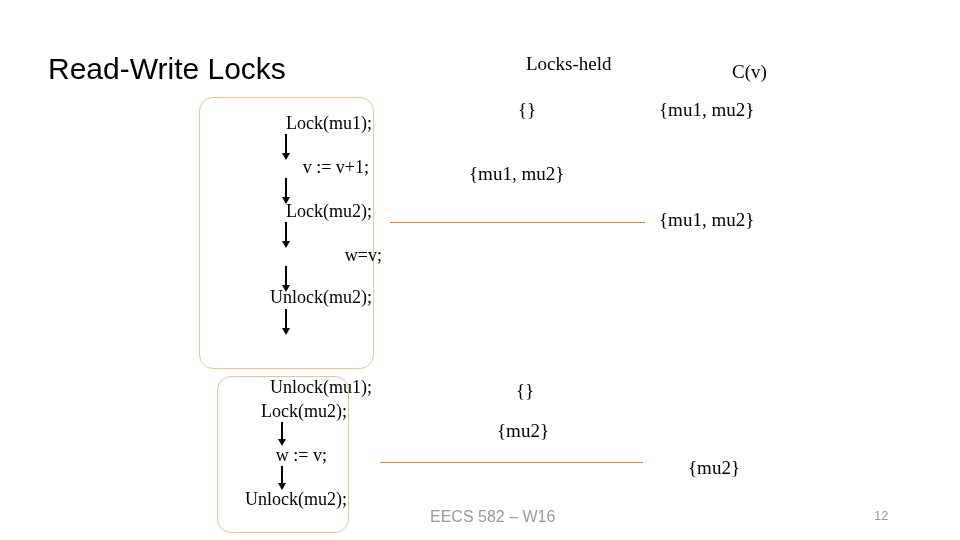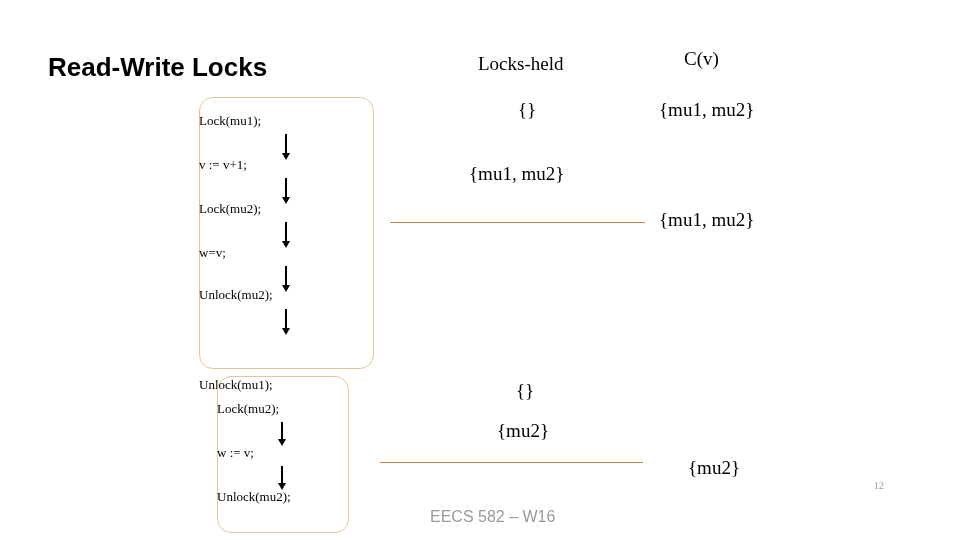--- a/index.html
+++ b/index.html
@@ -20,22 +20,22 @@
     left: 0;
     top: 0;
     width: 960px;
     height: 540px;
   }
   .title {
     position: absolute;
     left: 48px;
     top: 52px;
     font-family: "Liberation Sans", sans-serif;
-    font-size: 26px;
-    font-weight: bold;
+    font-size: 30px;
+    font-weight: normal;
     color: #000000;
     letter-spacing: 0px;
     white-space: nowrap;
   }
   
   .codebox {
     position: absolute;
     border: 1px solid #e8c49a;
     border-radius: 14px;
     background: transparent;
@@ -48,24 +48,24 @@
   }
   #box2 {
     left: 217px;
     top: 376px;
     width: 130px;
     height: 155px;
   }
   .codeline {
     position: absolute;
     font-family: "Liberation Serif", serif;
-    font-size: 13px;
+    font-size: 18px;
     color: #000000;
     white-space: nowrap;
-    text-align: left;
+    text-align: right;
   }
   
   .arrow {
     position: absolute;
     width: 2px;
     background: #000000;
   }
   .arrow:after {
     content: "";
     position: absolute;
@@ -76,20 +76,21 @@
     border-left: 4px solid transparent;
     border-right: 4px solid transparent;
     border-top: 7px solid #000000;
   }
   .colhead {
     position: absolute;
     font-family: "Liberation Serif", serif;
     font-size: 19px;
     color: #000000;
     white-space: nowrap;
+    margin-left: 48px;
   }
   .setval {
     position: absolute;
     font-family: "Liberation Serif", serif;
     font-size: 19px;
     color: #000000;
     white-space: nowrap;
   }
   .rule {
     position: absolute;
@@ -101,36 +102,36 @@
     left: 430px;
     top: 508px;
     font-family: "Liberation Sans", sans-serif;
     font-size: 16px;
     color: #9a9a9a;
     white-space: nowrap;
   }
   .page-number {
     position: absolute;
     left: 874px;
-    top: 480px;
-    font-family: Liberation Serif, serif;
-    font-size: 10px;
+    top: 508px;
+    font-family: Liberation Sans, sans-serif;
+    font-size: 13px;
     color: #9a9a9a;
     white-space: nowrap;
   }
 </style>
 </head>
 <body>
 
 <div class="slide">
 
   <div class="title">Read-Write Locks</div>
 
   <div class="colhead" style="left:478px; top:53px;">Locks-held</div>
-  <div class="colhead" style="left:684px; top:48px;text-align:right;">C(v)</div>
+  <div class="colhead" style="left:684px; top:61px;text-align:right;">C(v)</div>
 
   <div class="codebox" id="box1"></div>
 
   <div class="codeline" style="left:199px; top:113px; width:173px;">Lock(mu1);</div>
   <div class="arrow" style="left:285px; top:134px; height:20px;"></div>
 
   <div class="codeline" style="left:199px; top:157px; width:170px;">v := v+1;</div>
   <div class="arrow" style="left:285px; top:178px; height:20px;"></div>
 
   <div class="codeline" style="left:199px; top:201px; width:173px;">Lock(mu2);</div>

